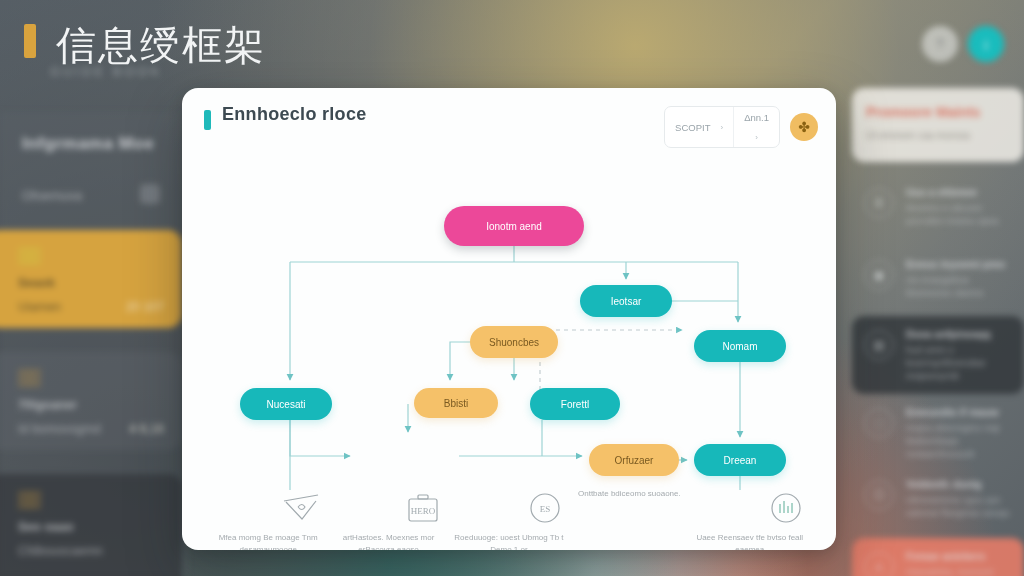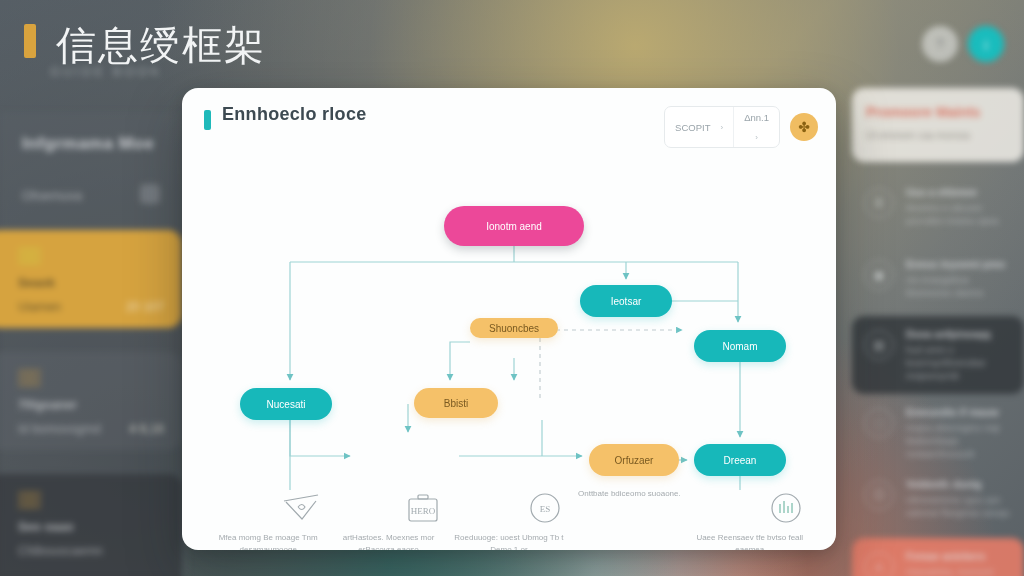--- a/index.html
+++ b/index.html
@@ -287,23 +287,24 @@
           <path d="M358,180 L500,180" marker-end="url(#ah)"></path>
           <path d="M358,180 L358,250"></path>
         </g>
         <circle cx="108" cy="348" r="3.6" fill="#3fb9a8"></circle>
         <circle cx="558" cy="348" r="3.6" fill="#3fb9a8"></circle>
       </svg>
 
       <div class="node root" style="left:262px;top:56px;width:140px;height:40px">Ionotm aend</div>
       <div class="node teal" style="left:398px;top:135px;width:92px;height:32px">Ieotsar</div>
       <div class="node teal" style="left:512px;top:180px;width:92px;height:32px">Nomam</div>
-      <div class="node amber" style="left:288px;top:168px;width:88px;height:20px">Shuoncbes</div>
+      <div class="node amber" style="left:288px;top:176px;width:88px;height:32px">Shuoncbes</div>
       <div class="node teal" style="left:58px;top:238px;width:92px;height:32px">Nucesati</div>
       <div class="node amber" style="left:232px;top:238px;width:84px;height:30px">Bbisti</div>
+      <div class="node teal" style="left:348px;top:238px;width:90px;height:32px">Forettl</div>
       <div class="node amber" style="left:407px;top:294px;width:90px;height:32px">Orfuzaer</div>
       <div class="node teal" style="left:512px;top:294px;width:92px;height:32px">Dreean</div>
     </div>
 
     <div id="legend">
       <div class="leg">
         <div class="lg-ico">
           <svg width="44" height="34" viewBox="0 0 44 34" fill="none" stroke="#6f7c83" stroke-width="1.2">
             <path d="M4,10 L38,4"></path>
               <path d="M6,11 L22,28 L36,10"></path>

